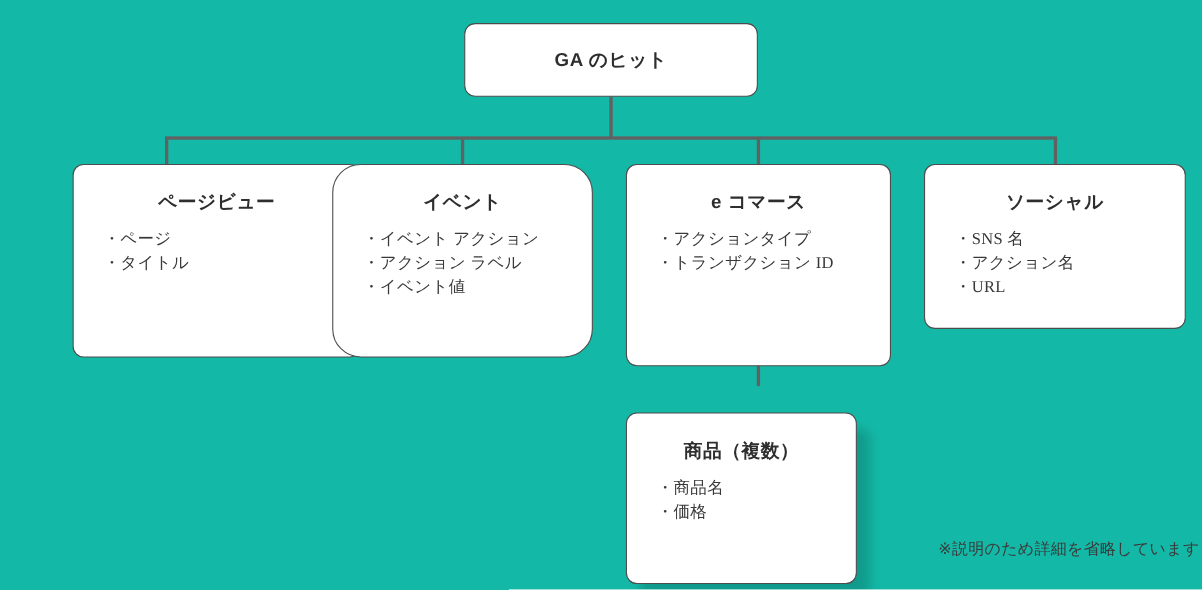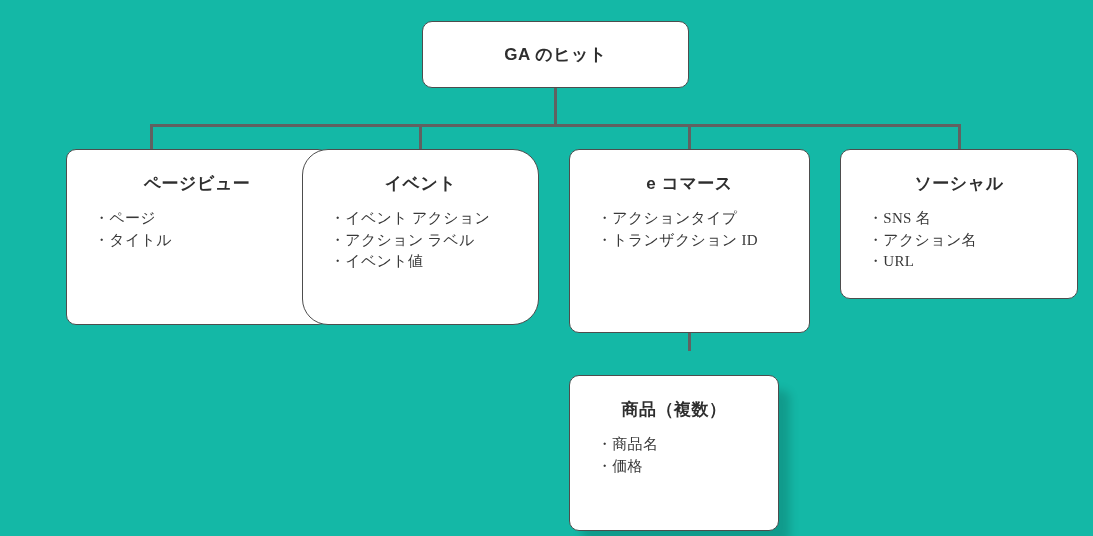--- a/index.html
+++ b/index.html
@@ -134,14 +134,15 @@
   </div>
 
   <div class="node shadowed box-products">
     <div class="node-title">商品（複数）</div>
     <ul class="node-items">
         <li>・商品名</li>
         <li>・価格</li>
       </ul>
   </div>
 
+  <div class="footnote">※説明のため詳細を省略しています</div>
 
 </div>
 
 </body></html>

